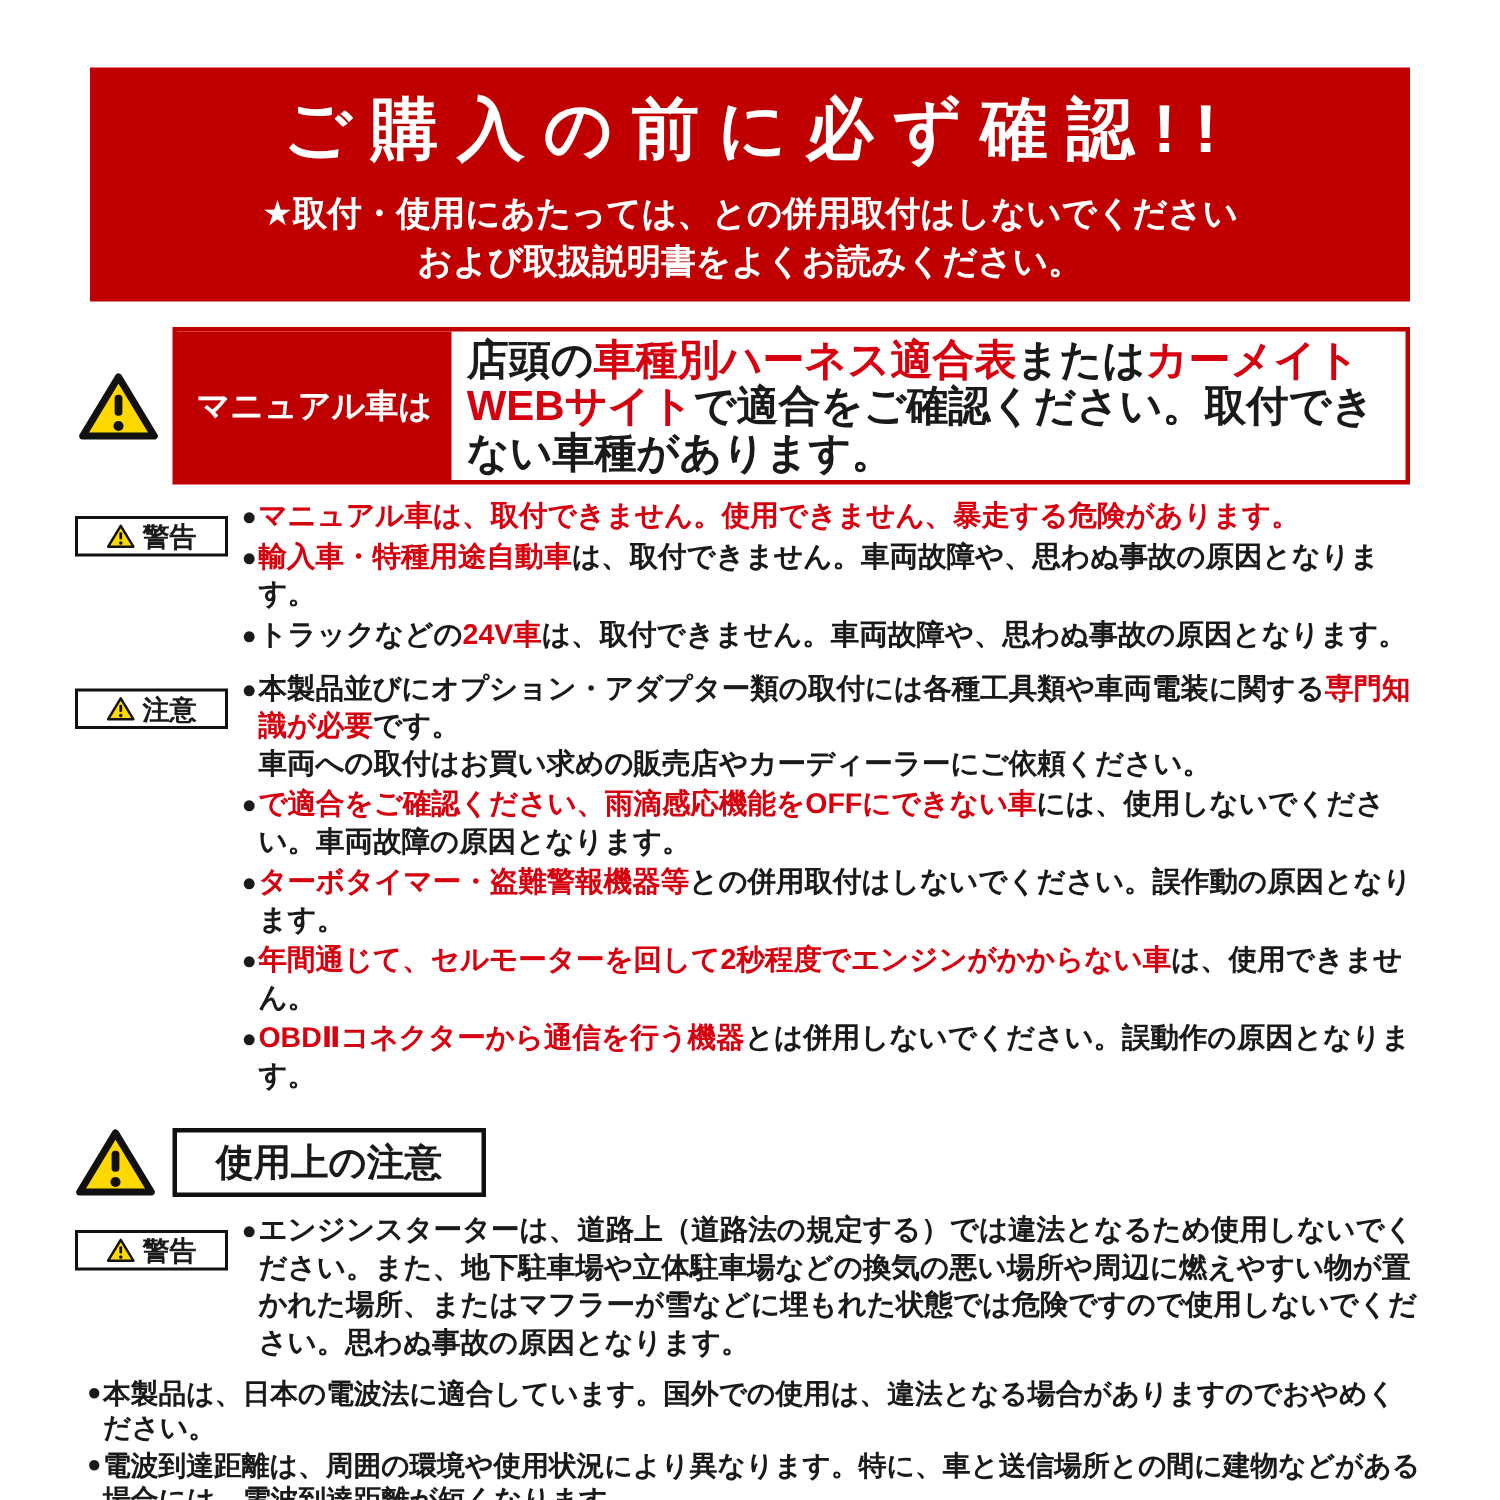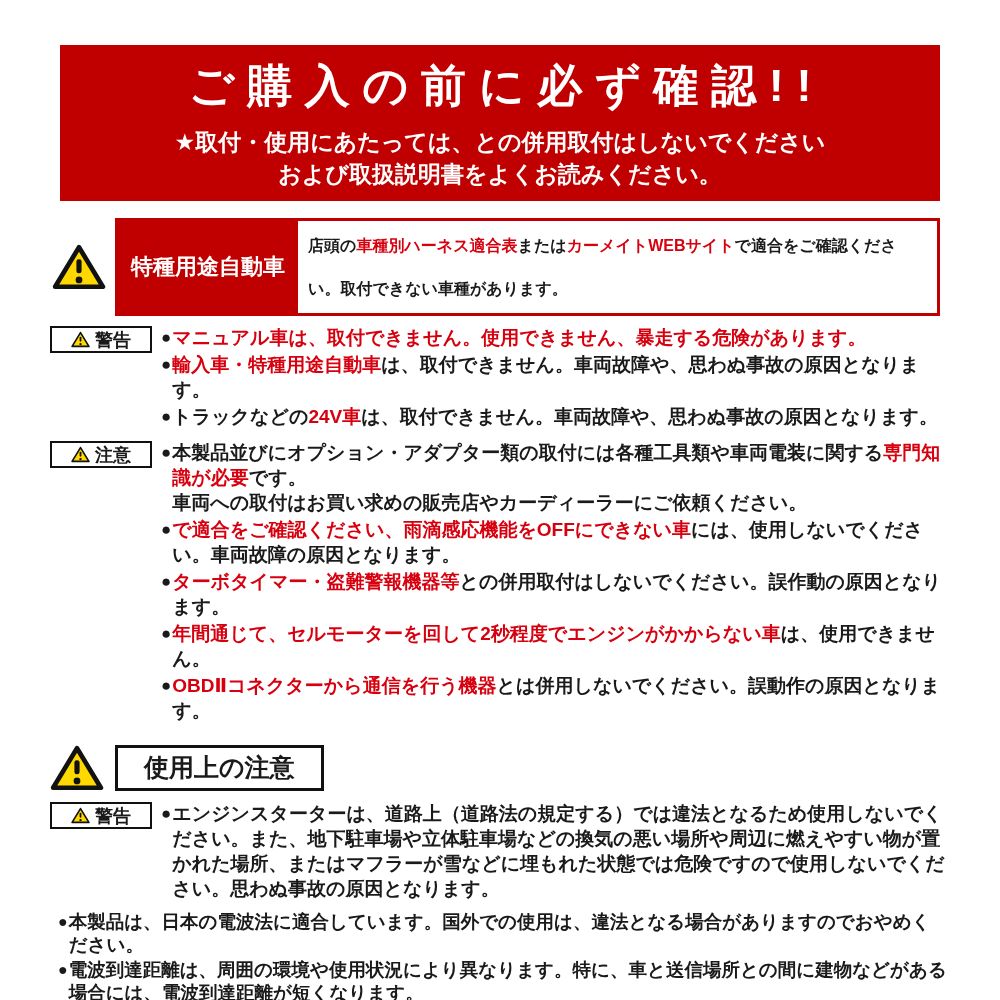--- a/index.html
+++ b/index.html
@@ -50,35 +50,35 @@
     background:#fff;
   }
   .install-label{
     background:var(--banner-red);color:#fff;
     font-size:22px;
     display:flex;align-items:center;justify-content:center;
     padding:0 13px;white-space:nowrap;
   }
   .install-text{
     flex:1;padding:3px 10px;
-    font-size:16px;line-height:43px;
+    font-size:28px;line-height:31px;
   }
 
   
   .alert-block{
     display:flex;align-items:flex-start;gap:9px;
     margin:9px 52px 0 50px;
   }
   .alert-badge{
     flex:0 0 auto;
     display:flex;align-items:center;justify-content:center;gap:5px;
     border:2px solid #111;
     min-width:102px;height:27px;
     font-size:18px;
-    margin-top:1px;
+    margin-top:12px;
     background:#fff;
   }
   .alert-bullets{flex:1;min-width:0;}
 
   .bullet{display:flex;margin-bottom:2px;}
   .bullet .dot{flex:0 0 auto;margin-right:1px;}
   .bullet .bullet-text{white-space:pre-wrap;}
   .alert-bullets .bullet{font-size:19px;line-height:25px;}
   .alert-bullets .dot{font-size:17px;line-height:25px;}
 
@@ -113,21 +113,21 @@
     <div class="banner-sub">および取扱説明書をよくお読みください。</div>
   </div>
 
   <div class="install-row">
     <svg class="tri-big" viewBox="0 0 104 92">
       <path d="M52 8 L98 84 L6 84 Z" fill="#ffd800" stroke="#111" stroke-width="9" stroke-linejoin="round"></path>
       <rect x="47" y="31" width="10" height="27" rx="4.5" fill="#111"></rect>
       <circle cx="52" cy="71" r="6.5" fill="#111"></circle>
     </svg>
     <div class="install-box">
-      <div class="install-label">特種用途自動車</div>
+      <div class="install-label">マニュアル車は</div>
       <div class="install-text" style="white-space: pre-wrap;"><span>店頭の</span><span class="red">車種別ハーネス適合表</span><span>または</span><span class="red">カーメイトWEBサイト</span><span>で適合をご確認ください。取付できない車種があります。</span></div>
     </div>
   </div>
 
   <div class="alert-block">
     <div class="alert-badge">
       <svg class="tri-small" viewBox="0 0 104 92">
         <path d="M52 8 L98 84 L6 84 Z" fill="#ffd800" stroke="#111" stroke-width="9" stroke-linejoin="round"></path>
         <rect x="47" y="31" width="10" height="27" rx="4.5" fill="#111"></rect>
         <circle cx="52" cy="71" r="6.5" fill="#111"></circle>

